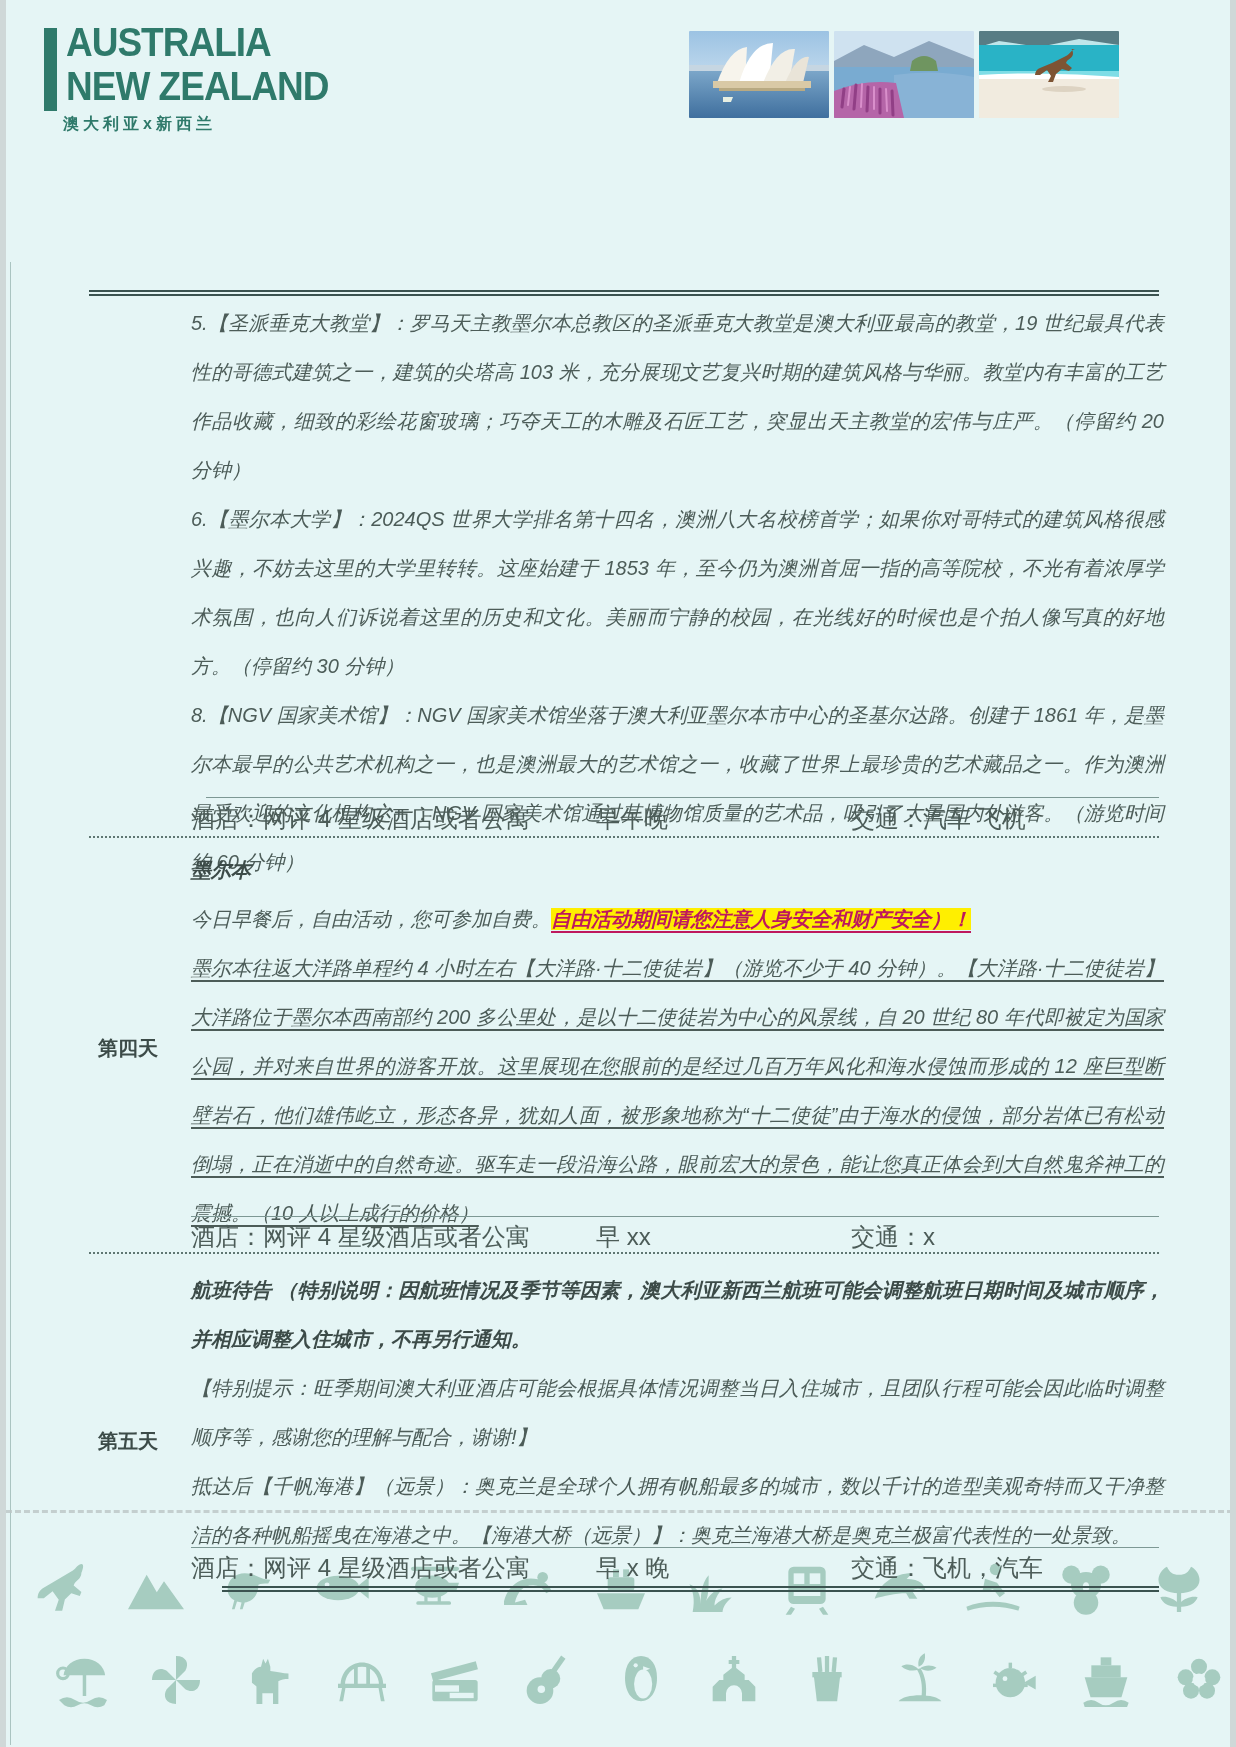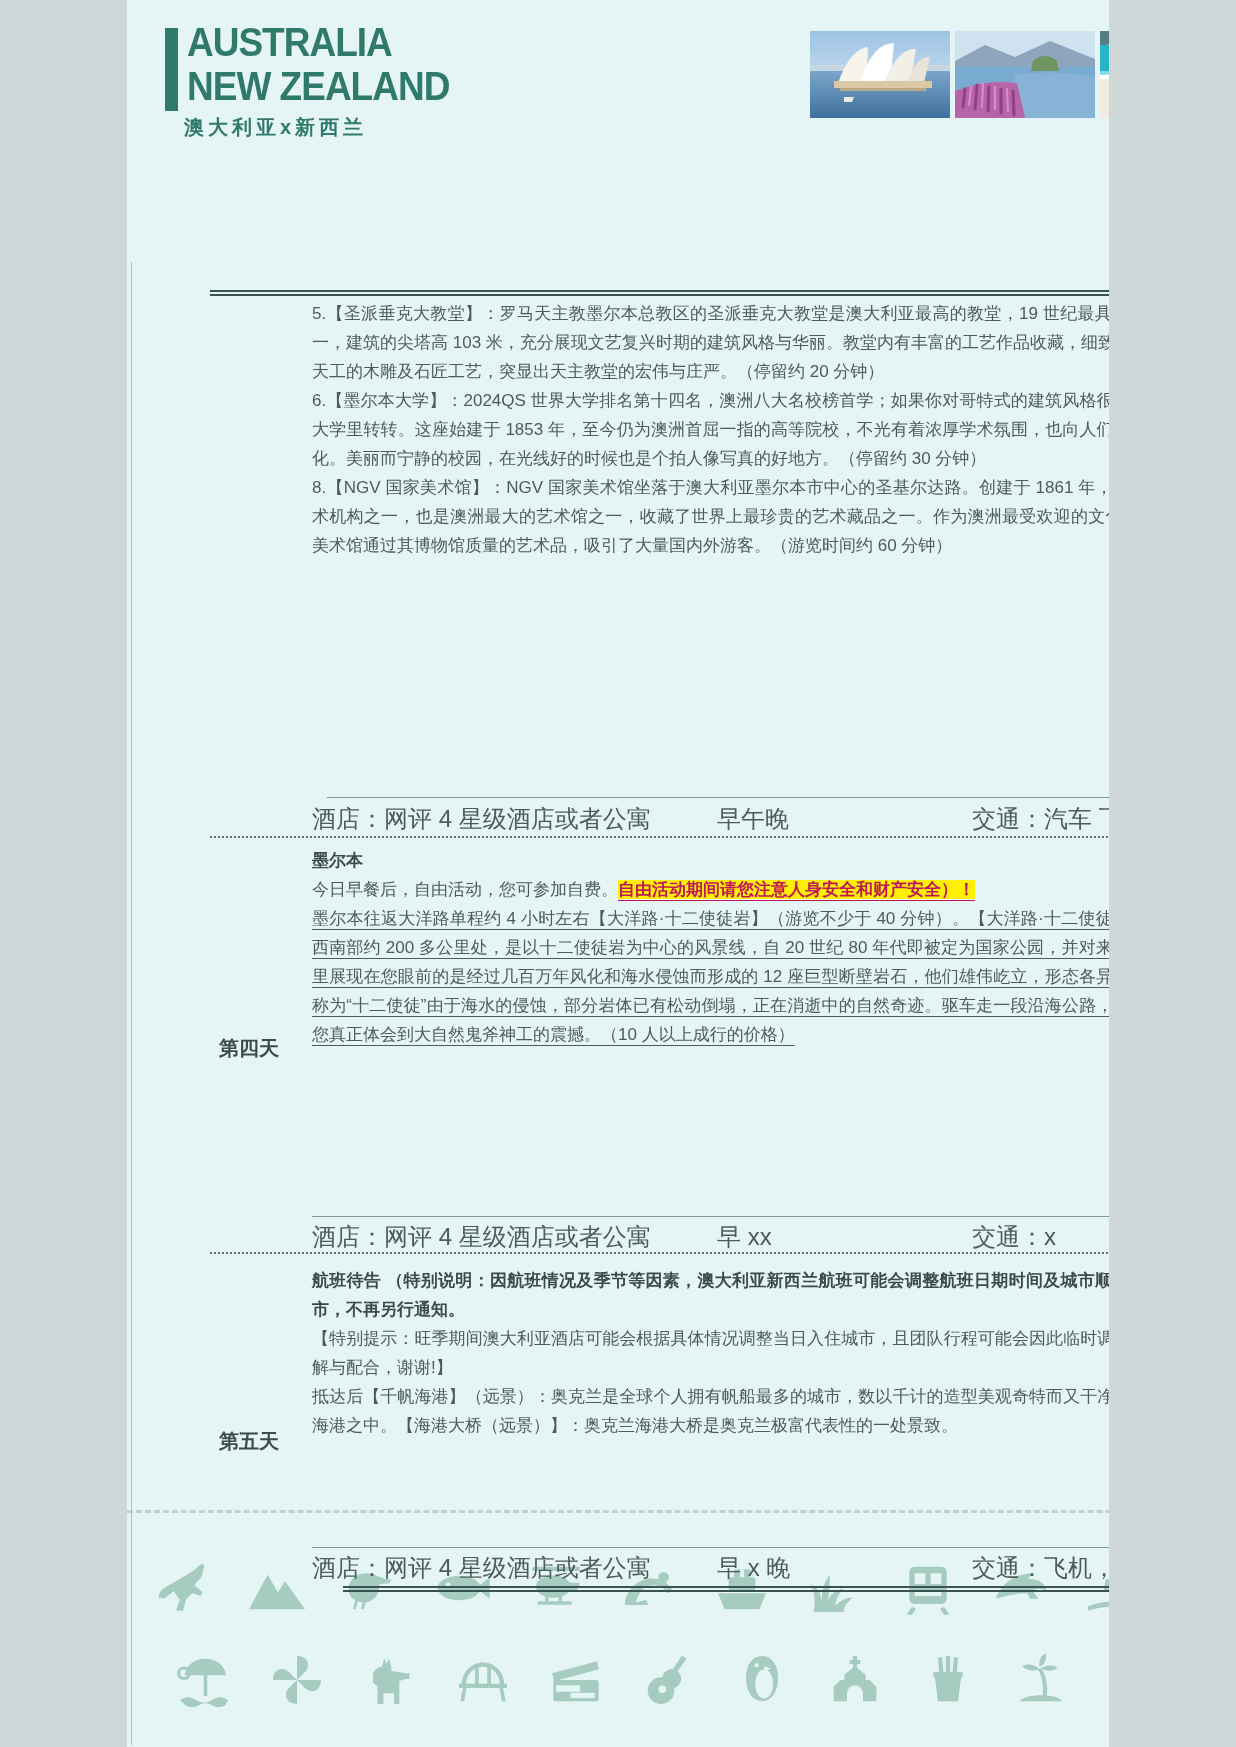--- a/index.html
+++ b/index.html
@@ -9,46 +9,46 @@
     --txt-bold:#3c4b48;
     --line-dark:#3b5350;
     --line-thin:#7d9894;
     --dot:#5f7672;
     --hl:#ffef00;
     --icon:#a6ccc0;
   }
   *{margin:0;padding:0;box-sizing:border-box;}
   html,body{background:#cfd8d8;}
   .page{
-    position:relative;width:982px;height:1747px;margin:0 auto;
+    position:relative;width:1224px;height:1747px;margin:0 auto;
     background:var(--bg);overflow:hidden;
     font-family:"Liberation Sans","DejaVu Sans",sans-serif;
     color:var(--txt);
   }
   
   .logo-bar{position:absolute;left:38px;top:28px;width:13px;height:83px;background:var(--brand);}
   .logo-text{position:absolute;left:60px;top:20px;color:var(--brand);font-weight:800;
     font-size:37px;line-height:41px;letter-spacing:-1px;transform:scaleY(1.08);transform-origin:top left;}
   .logo-sub{position:absolute;left:57px;top:114px;color:var(--brand);font-weight:700;
-    font-size:20px;letter-spacing:4px;}
+    font-size:16px;letter-spacing:4px;}
   .photos{position:absolute;left:683px;top:31px;display:flex;gap:5px;}
   .photo{width:140px;height:87px;overflow:hidden;border-radius:1px;}
   .photo svg{display:block;}
   
   .v-border{position:absolute;left:4px;top:262px;width:1px;height:1483px;background:#aac4c1;}
   .dline-top{position:absolute;left:83px;top:290px;width:1070px;height:6px;
     border-top:2px solid var(--line-dark);border-bottom:2px solid var(--line-dark);}
   .dline-bottom{position:absolute;left:216px;top:1586px;width:937px;height:6px;
     border-top:2px solid var(--line-dark);border-bottom:2px solid var(--line-dark);z-index:3;}
   .thin-line{position:absolute;left:200px;width:953px;height:1px;background:var(--line-thin);z-index:2;}
   .dotted-line{position:absolute;left:83px;width:1070px;border-bottom:2px dotted var(--dot);z-index:2;}
   .page-break{position:absolute;left:0;top:1510px;width:1236px;border-top:3px dashed #bdc6c6;opacity:.8;z-index:2;}
   
   .content{position:absolute;left:185px;width:973px;z-index:2;}
-  .content p{font-size:17px;line-height:29px;text-align:justify;}
+  .content p{font-size:20px;line-height:49px;text-align:justify;font-style:italic;}
   .day-label{position:absolute;left:92px;font-size:20px;font-weight:700;color:var(--txt-bold);z-index:2;}
   .city{font-weight:700;color:var(--txt-bold);}
   .bold{font-weight:700;color:var(--txt-bold);}
   .hl{background:var(--hl);font-weight:700;color:#be185d;}
   .ul{text-decoration:underline;text-underline-offset:5px;}
   .hotel-row{position:absolute;left:185px;width:973px;height:40px;display:flex;align-items:center;
     font-size:24px;z-index:2;}
   .hotel-row .c1{width:405px;}
   .hotel-row .c2{width:255px;}
   .hotel-row .c3{flex:1;}

